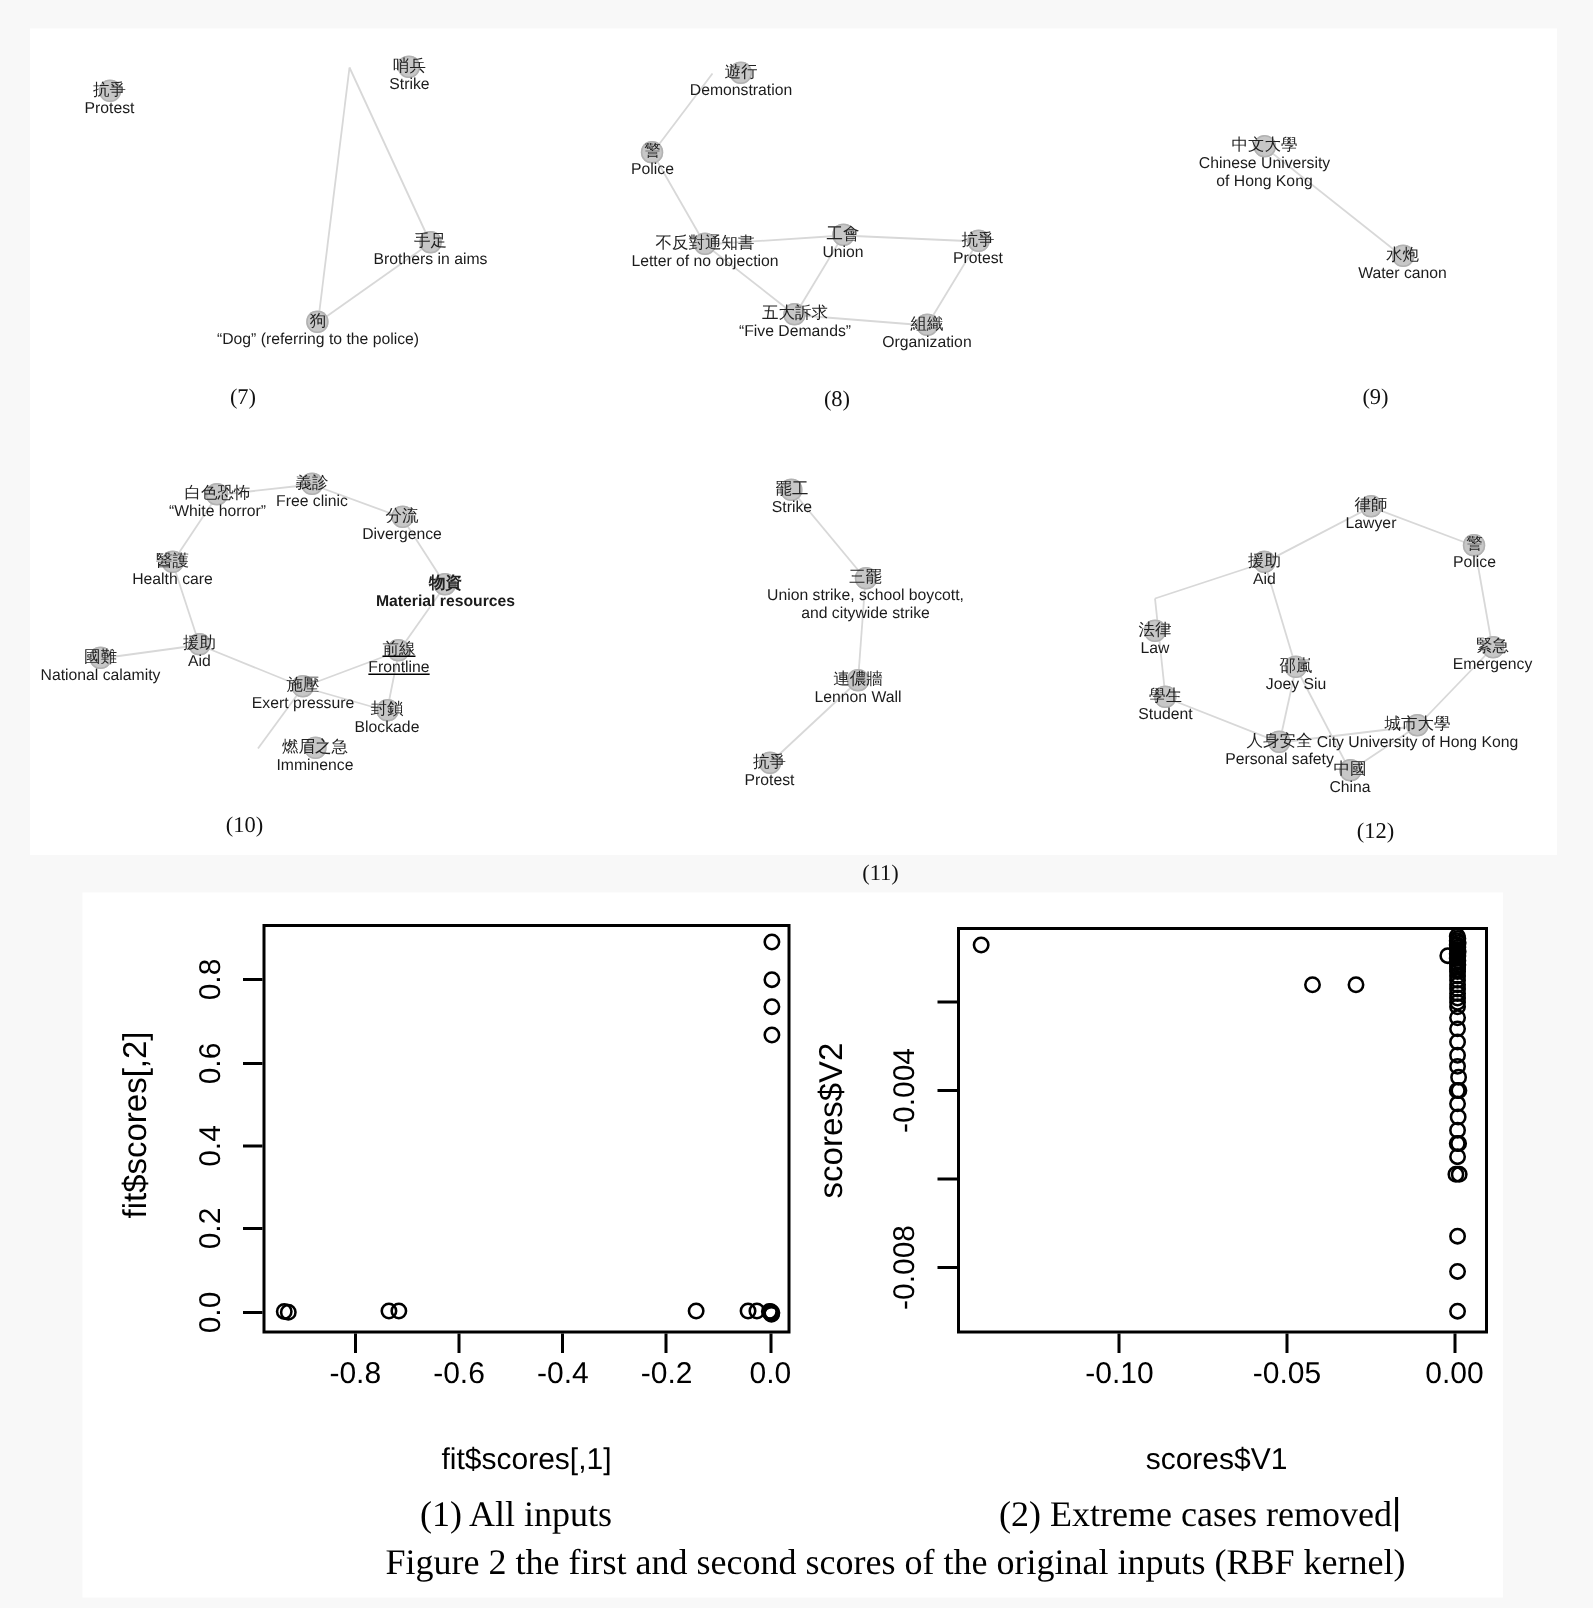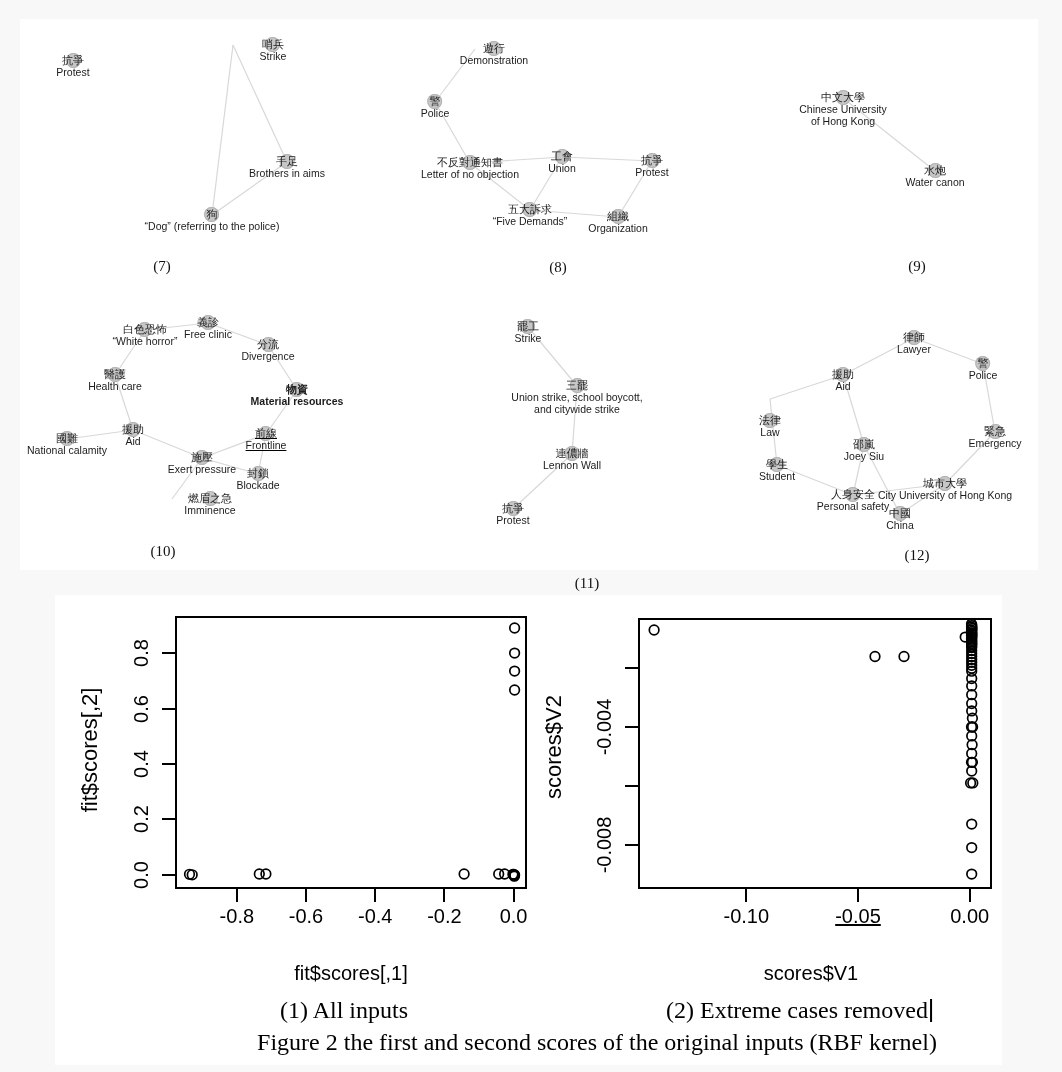--- a/index.html
+++ b/index.html
@@ -374,21 +374,21 @@
           <circle cx="331.7" cy="151.1" r="4.8" fill="none" stroke="#000000" stroke-width="1.7"></circle>
           <circle cx="330.6" cy="162.9" r="4.8" fill="none" stroke="#000000" stroke-width="1.7"></circle>
           <circle cx="332.8" cy="162.9" r="4.8" fill="none" stroke="#000000" stroke-width="1.7"></circle>
           <circle cx="331.7" cy="204.1" r="4.8" fill="none" stroke="#000000" stroke-width="1.7"></circle>
           <circle cx="331.7" cy="227.6" r="4.8" fill="none" stroke="#000000" stroke-width="1.7"></circle>
           <circle cx="331.7" cy="254.1" r="4.8" fill="none" stroke="#000000" stroke-width="1.7"></circle>
         </svg>
         <div class="xtick" style="left: 105.318px; top: 269px;"></div>
         <div class="xtlabel" style="left: 106.318px; top: 285px;">-0.10</div>
         <div class="xtick" style="left: 216.996px; top: 269px;"></div>
-        <div class="xtlabel" style="left: 217.996px; top: 285px; text-decoration: underline;">-0.05</div>
+        <div class="xtlabel" style="left: 217.996px; top: 285px;">-0.05</div>
         <div class="xtick" style="left: 328.675px; top: 269px;"></div>
         <div class="xtlabel" style="left: 329.675px; top: 285px;">0.00</div>
         <div class="ytick" style="left: -15px; top: 47.2247px;"></div>
         <div class="ytick" style="left: -15px; top: 106.035px;"></div>
         <div class="ytlabel" style="left: -36px; top: 107.035px;">-0.004</div>
         <div class="ytick" style="left: -15px; top: 164.846px;"></div>
         <div class="ytick" style="left: -15px; top: 223.656px;"></div>
         <div class="ytlabel" style="left: -36px; top: 224.656px;">-0.008</div>
       </div>
 

